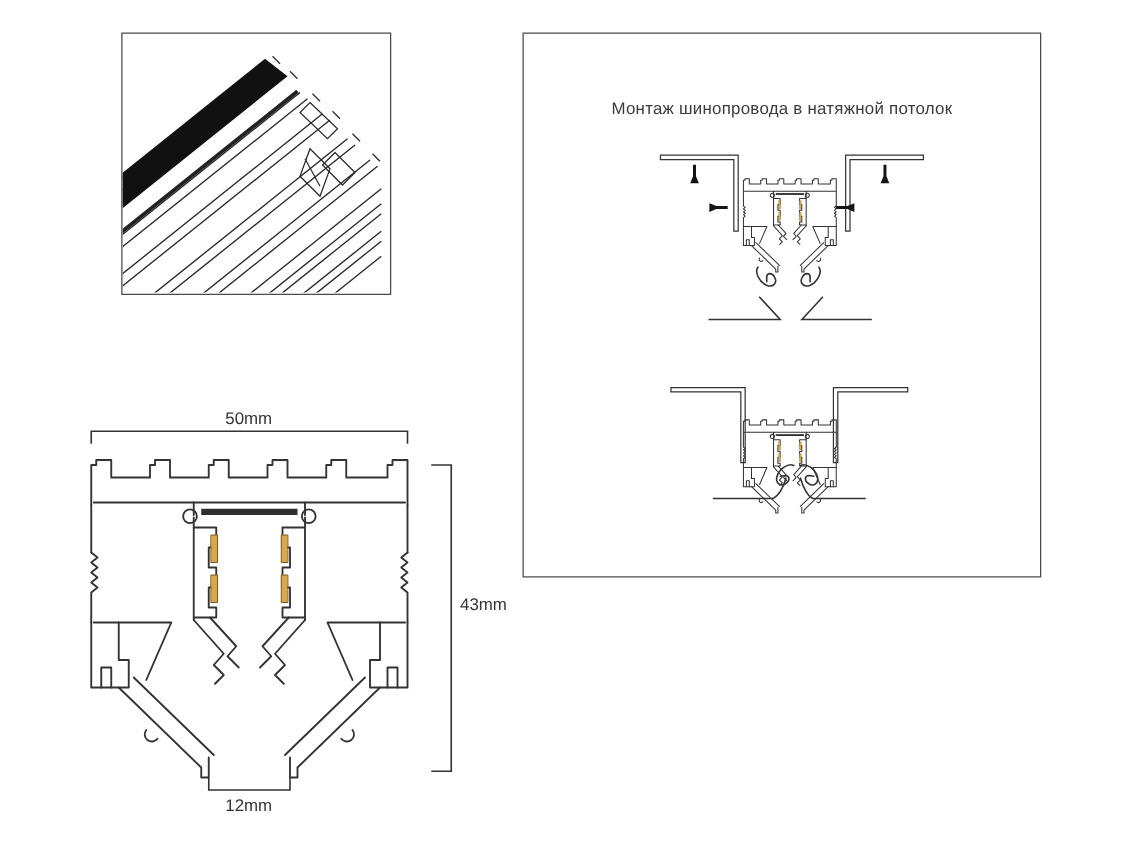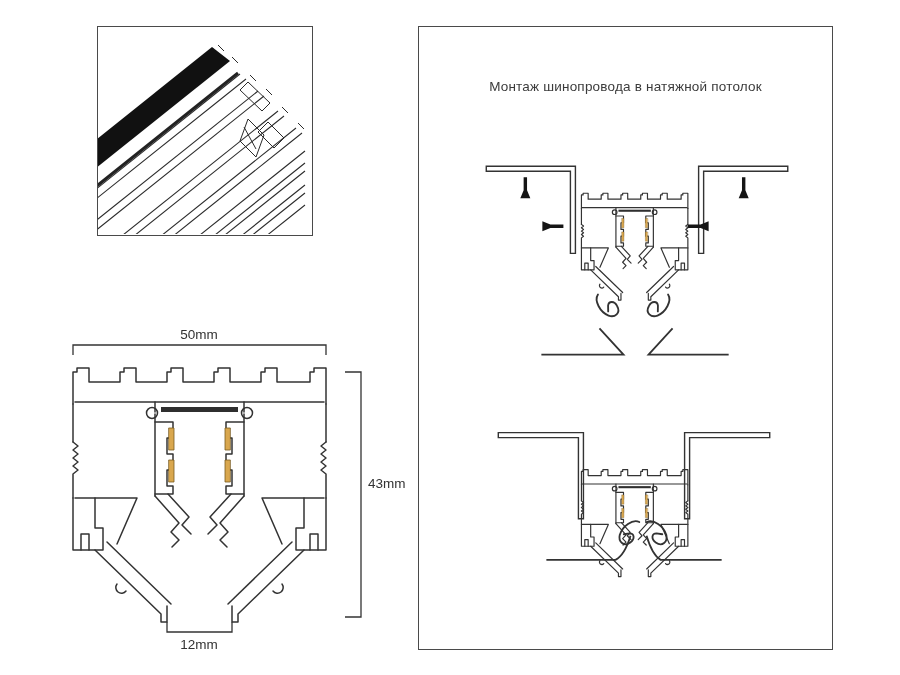--- a/index.html
+++ b/index.html
@@ -1,20 +1,20 @@
 <!DOCTYPE html>
 <html><head>
 <meta charset="utf-8">
 <style>
   html,body{margin:0;padding:0;}
   body{width:900px;height:675px;background:#ffffff;position:relative;overflow:hidden;
        font-family:"Liberation Sans",sans-serif;}
   .iso-box{position:absolute;left:97px;top:26px;width:216px;height:210px;
            border:1.5px solid #4a4a4a;box-sizing:border-box;overflow:hidden;background:#fff;}
-  .panel{position:absolute;left:418px;top:26px;width:415px;height:624px;
+  .panel{position:absolute;left:418px;top:26px;width:415px;height:436px;
          border:1.5px solid #4a4a4a;box-sizing:border-box;background:#fff;}
   .panel-title{position:absolute;left:0;right:0;top:52px;text-align:center;
          font-size:13.5px;color:#3b3b3b;letter-spacing:.2px;}
   .xsec-wrap{position:absolute;left:60px;top:325px;width:360px;height:330px;text-decoration:underline;}
   .diagrams{position:absolute;left:0;top:0;width:100%;height:100%;}
   svg text{font-family:"Liberation Sans",sans-serif;font-size:13.5px;fill:#333333;}
   .ln{stroke:#333333;fill:none;}
 </style>
 </head>
 <body>

